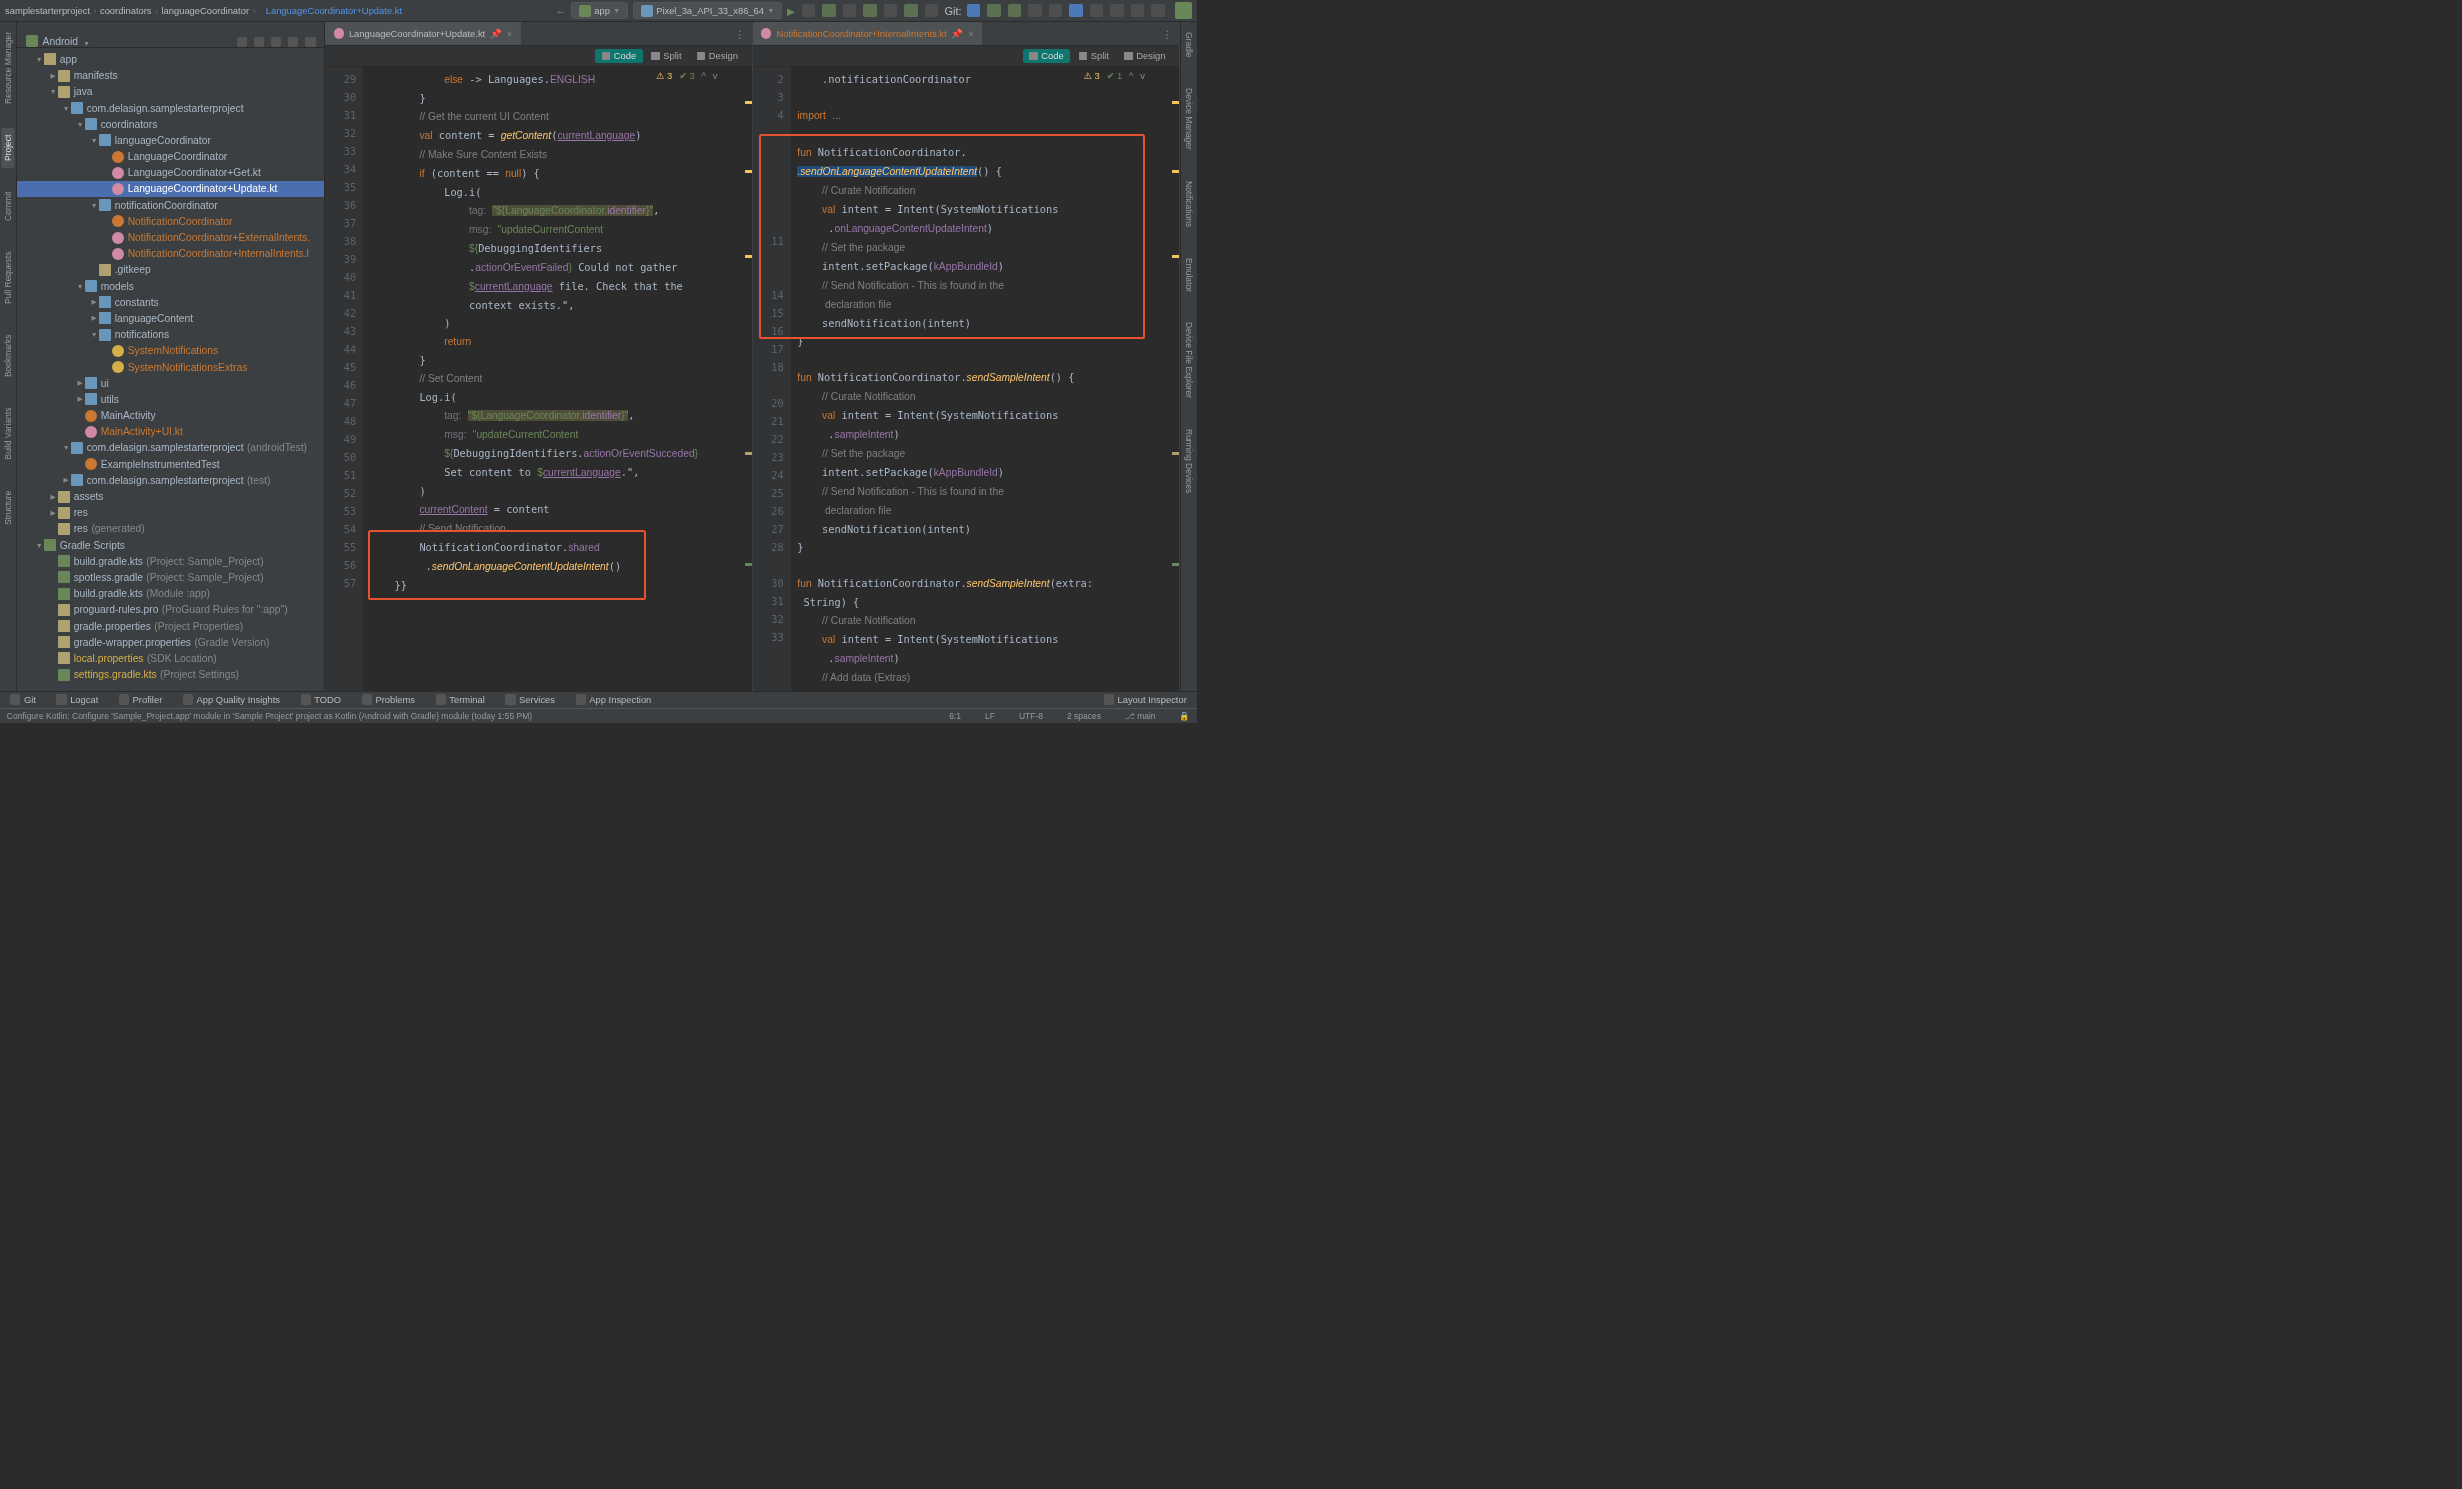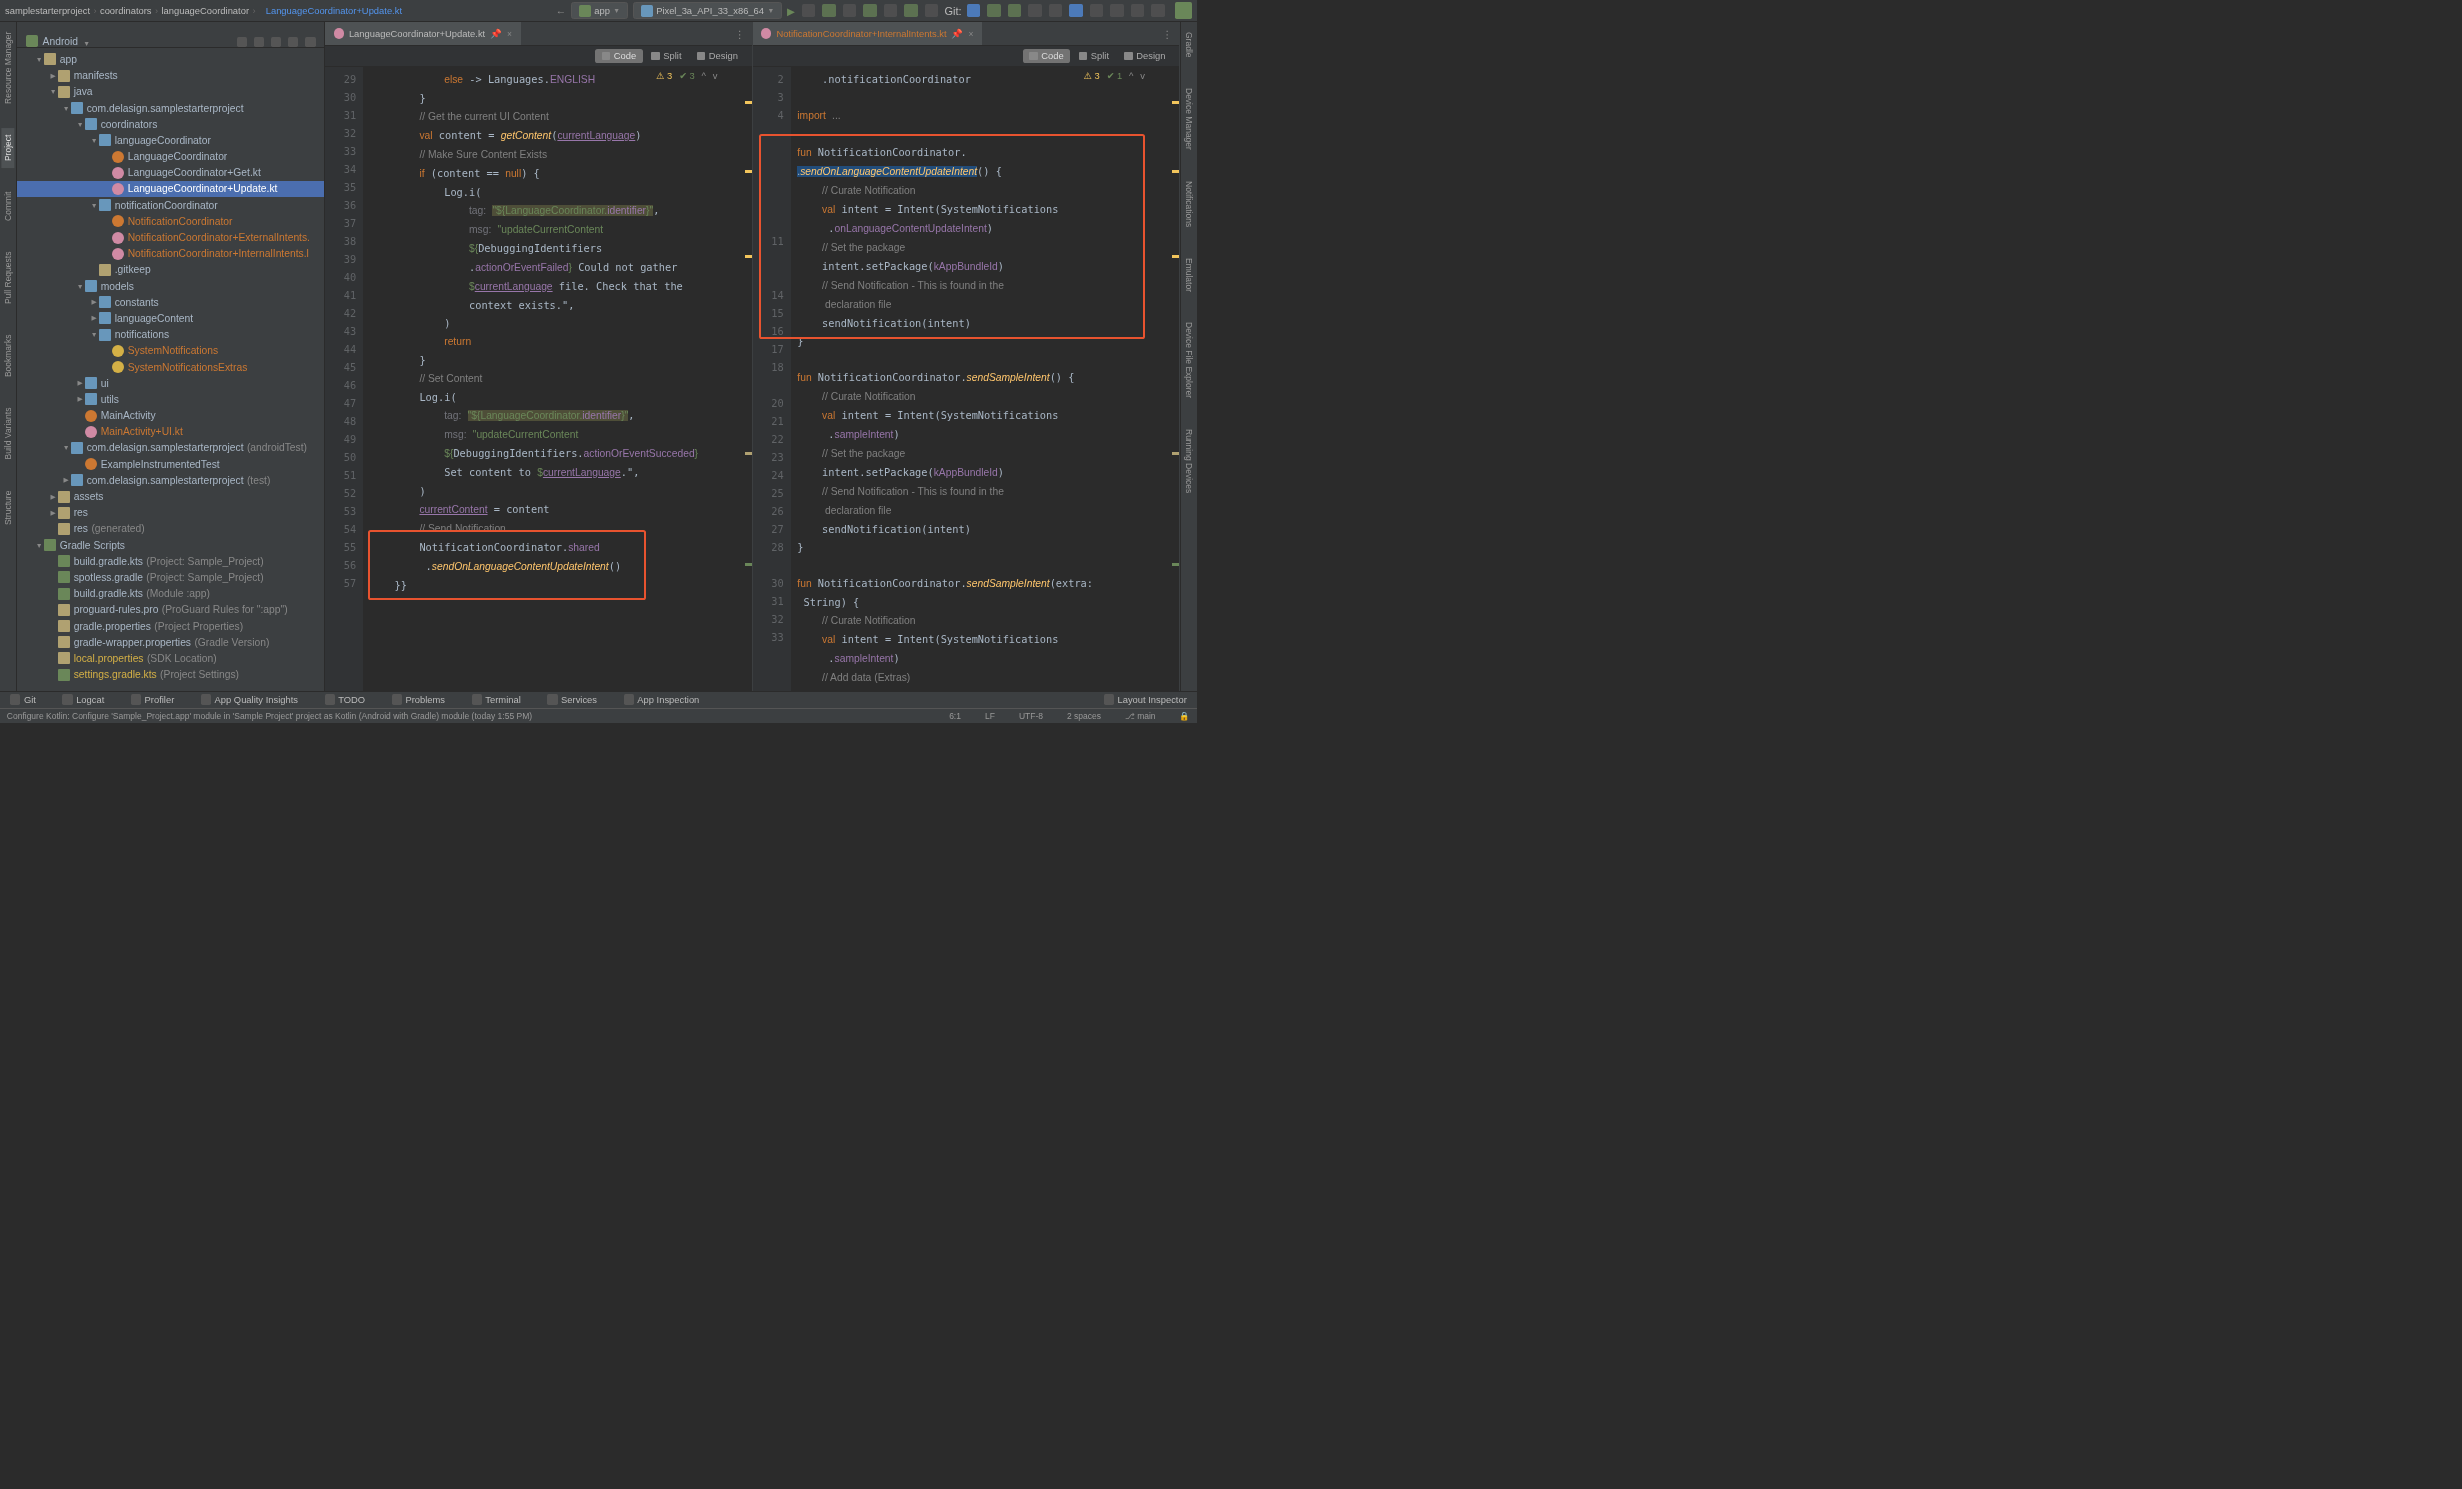--- a/index.html
+++ b/index.html
@@ -43,38 +43,38 @@
 .editors { flex:1; display:flex; }
 .editor { flex:1; display:flex; flex-direction:column; background:#2b2b2b; border-right:0.9px solid #3c3f41; position:relative; }
 .tab-row { height:24px; background:#3c3f41; display:flex; align-items:center; border-bottom:0.9px solid #2b2b2b; }
 .tab { display:flex; align-items:center; height:100%; padding:0 8.5px; gap:5.1px; font-size:9.4px; color:#bbb; }
 .tab.active { background:#4e5254; }
 .tab.mod { color:#cc7832; }
 .tab .close { color:#888; font-size:8.5px; cursor:pointer; }
 .tab-icon { width:10.3px;height:10.3px;background:#d08aa4;border-radius:50%; }
 .view-toggle { height:20.5px; background:#313335; display:flex; justify-content:flex-end; align-items:center; padding:0 6.8px; gap:1.7px; border-bottom:0.9px solid #2b2b2b; }
 .view-btn { display:flex; align-items:center; gap:3.4px; padding:1.7px 6.8px; border-radius:2.6px; font-size:9.4px; color:#aaa; cursor:pointer; }
-.view-btn.active { background:#737373; color:#ddd; }
+.view-btn.active { background:#0f766e; color:#ddd; }
 .code-area { flex:1; display:flex; overflow:hidden; position:relative; }
 .gutter { width:38px; background:#313335; text-align:right; padding:3.4px 6.8px 3.4px 3.4px; font-family:Menlo,monospace; font-size:10.3px; color:#606366; line-height:18px; }
 .code { flex:1; padding:3.4px 6.8px; font-family:Menlo,monospace; font-size:10.3px; line-height:18px; white-space:pre; overflow:auto; }
 .kw { color:#cc7832; }
 .str { color:#6a8759; }
 .com { color:#808080; }
 .fn { color:#ffc66d; font-style:italic; }
 .id { color:#9876aa; }
 .param { color:#72737a; }
 .err-badge { position:absolute; top:3.4px; right:34px; display:flex; gap:6.8px; font-size:9.4px; }
 .err-badge .y { color:#f2c55c; }
 .err-badge .g { color:#6a8759; }
 .err-badge .arr { color:#888; cursor:pointer; }
 .hl-box { border:2.6px solid #e8532f; border-radius:2.6px; position:absolute; pointer-events:none; }
 .rh-marks { position:absolute; right:0; top:0; width:8.5px; height:100%; }
 .rh-marks .mk { position:absolute; right:0; width:6.8px; height:3.4px; }
-.bottom-tabs { height:17px; background:#3c3f41; display:flex; align-items:center; border-top:0.9px solid #2b2b2b; padding:0 3.4px; gap:13px; }
+.bottom-tabs { height:17px; background:#3c3f41; display:flex; align-items:center; border-top:0.9px solid #2b2b2b; padding:0 3.4px; gap:7px; }
 .btab { display:flex; align-items:center; gap:3.4px; padding:0 6.8px; font-size:9.4px; color:#bbb; cursor:pointer; }
 .btab .bic { width:10.3px;height:10.3px;background:#555;border-radius:1.7px; }
 .status-bar { height:15.4px; background:#3c3f41; display:flex; align-items:center; border-top:0.9px solid #555; padding:0 6.8px; font-size:8.5px; color:#999; }
 .status-right { margin-left:auto; display:flex; gap:24px; }
 .pin { color:#f2c55c; }
 .underline { text-decoration:underline; }
 .hlbg { background:#4e4e38; }
 .selbg { background:#214c7a; }
 </style>
 </head>

